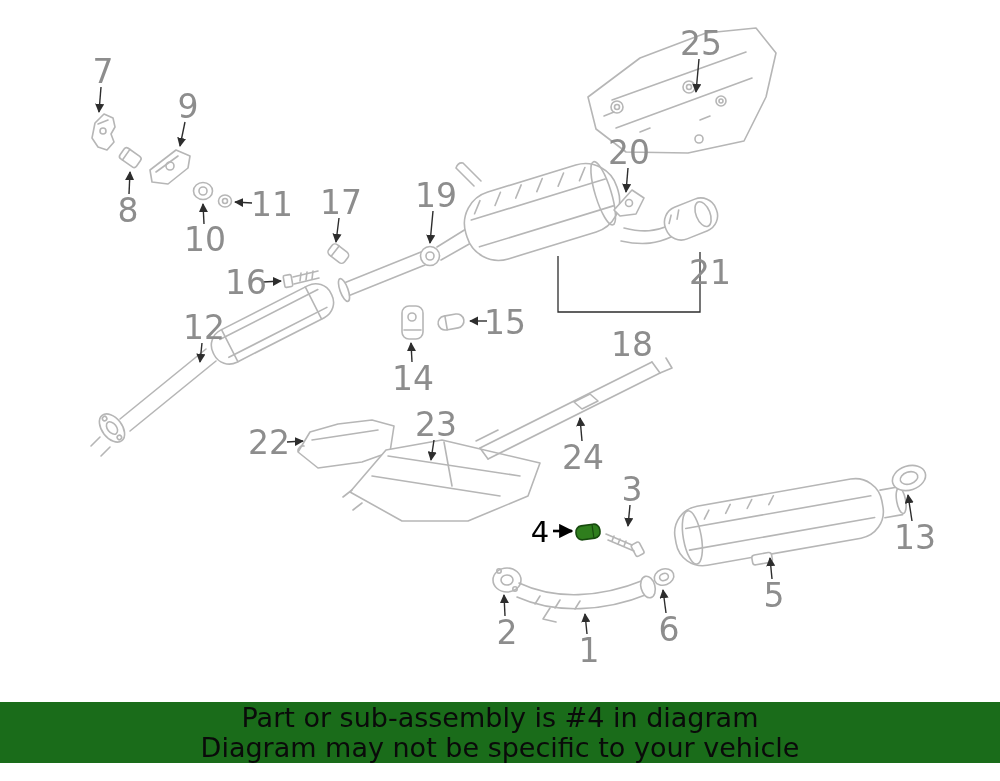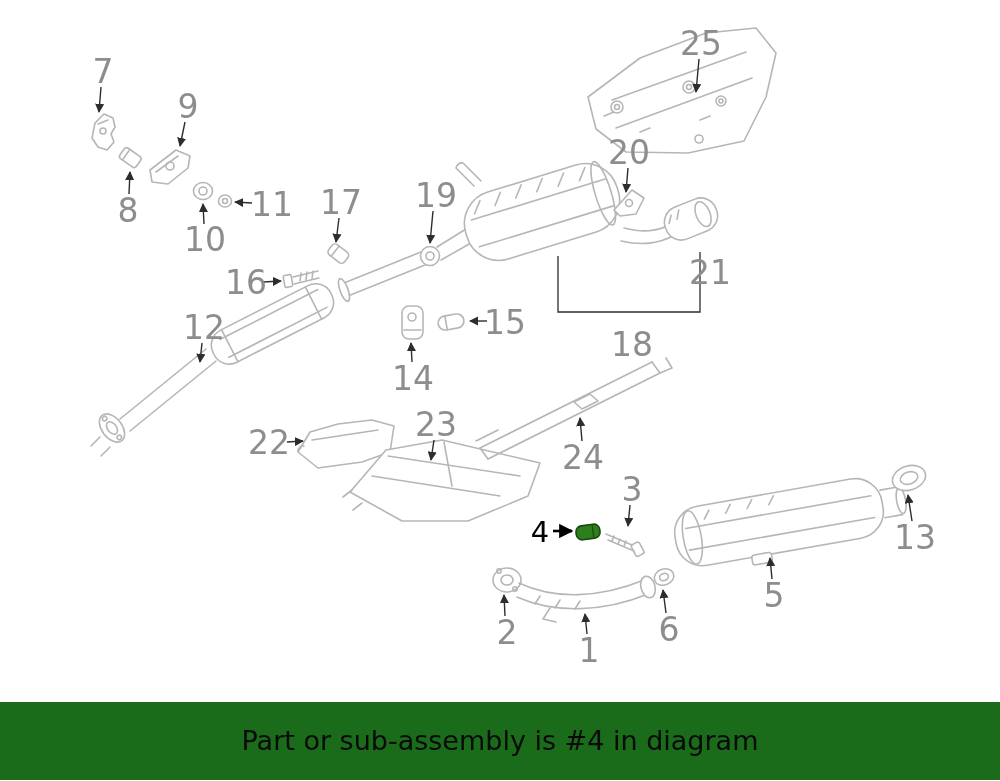--- a/index.html
+++ b/index.html
@@ -21,21 +21,21 @@
   .callout.hl { font-size: 29px; fill: #000000; }
   .arrow { stroke: #2d2d2d; stroke-width: 1.4; }
   .arrow.hl { stroke: #000000; stroke-width: 2.6; }
 
   
   .hl-part { stroke: #174a0e; stroke-width: 1.6; fill: #2f7e1d; }
   .hl-part-detail { stroke: #174a0e; stroke-width: 1.2; fill: none; }
 
   
   .banner {
-    position: absolute; left: 0; top: 702px; width: 1000px; height: 78px;
+    position: absolute; left: 0; top: 702px; width: 1000px; height: 61px;
     background: #1a6c1a; color: #0a0a0a;
     display: flex; flex-direction: column; justify-content: center; align-items: center;
   }
   .banner-line { font-size: 27px; line-height: 30px; text-align: center; }
 </style>
 </head>
 <body>
 
 <div class="stage">
 
@@ -296,14 +296,15 @@
         <text x="507" y="644" class="callout">2</text>
         <line x1="587" y1="634" x2="585" y2="614" class="arrow" marker-end="url(#ah)"></line>
         <text x="589" y="662" class="callout">1</text>
         <line x1="666" y1="613" x2="663" y2="590" class="arrow" marker-end="url(#ah)"></line>
         <text x="669" y="641" class="callout">6</text>
       </g>
   </svg>
 
   <div class="banner" style="background: rgb(26, 108, 26); color: rgb(10, 10, 10);">
     <div class="banner-line">Part or sub-assembly is #4 in diagram</div>
+    <div class="banner-line">Diagram may not be specific to your vehicle</div>
   </div>
 </div>
 
 </body></html>

